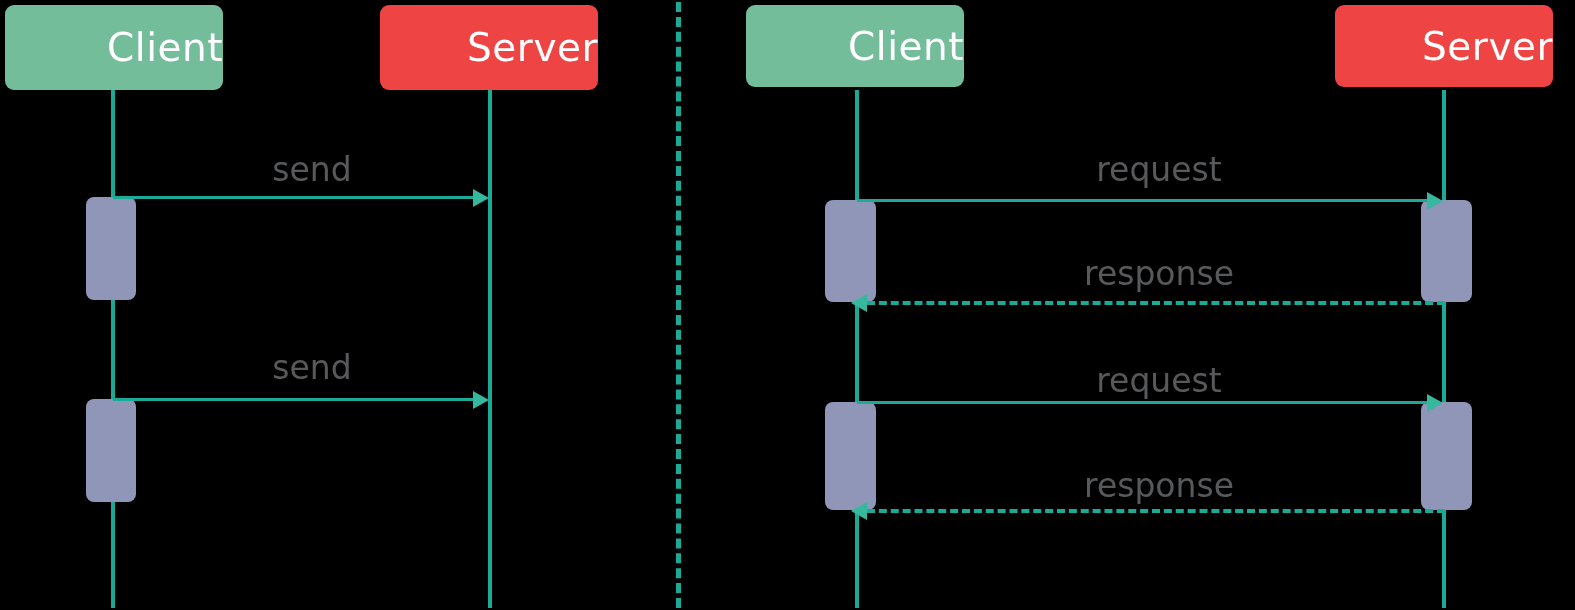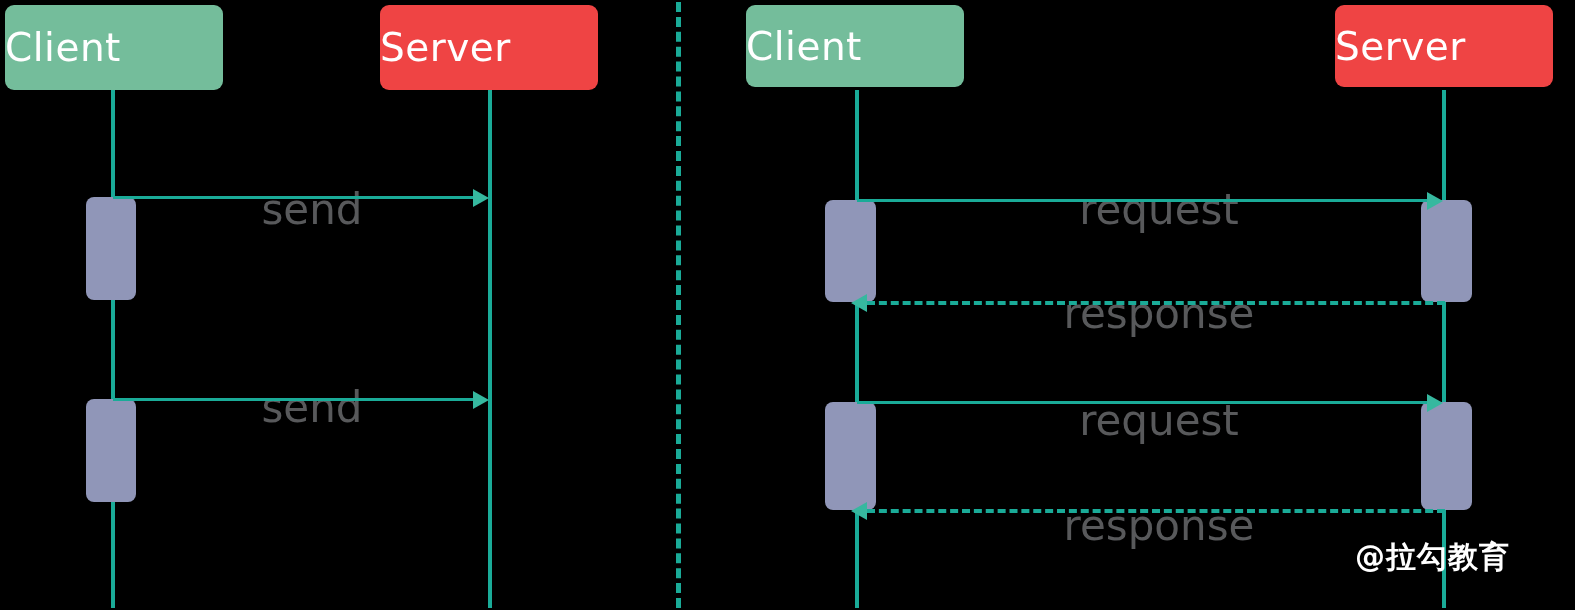--- a/index.html
+++ b/index.html
@@ -6,21 +6,21 @@
   body{
     width:1575px;height:610px;position:relative;overflow:hidden;
     font-family:"DejaVu Sans","Liberation Sans",sans-serif;
   }
   .stage{position:absolute;inset:0;}
 
   
   .participant{
     position:absolute;
     border-radius:9px;
-    display:flex;align-items:center;justify-content:flex-start;
+    display:flex;align-items:center;justify-content:flex-end;
     color:#ffffff;
     font-size:39px;
     font-weight:400;
     letter-spacing:.5px;
     line-height:1;
     box-sizing:border-box;
   }
   .participant.client{background:#74bd9b;}
   .participant.server{background:#ef4444;}
 
@@ -59,25 +59,24 @@
   .arrow-head.left{
     border-top:9px solid transparent;
     border-bottom:9px solid transparent;
     border-right:16px solid #36b89f;
   }
 
   
   .msg-label{
     position:absolute;
     color:#58595b;
-    font-size:42px;
+    font-size:33px;
     line-height:1;
     white-space:nowrap;
     text-align:center;
-    margin-top:36px;
   }
 
   
   .divider{
     position:absolute;
     width:0;
     border-left:5px dashed #1aab98;
   }
 
   
@@ -143,15 +142,14 @@
   <div class="arrow-head left" style="left:851px;top:294px;"></div>
 
   <div class="msg-label" style="left:876px;top:364px;width:566px;">request</div>
   <div class="msg-line" style="left:857px;top:401px;width:574px;"></div>
   <div class="arrow-head right" style="left:1427px;top:394px;"></div>
 
   <div class="msg-label" style="left:876px;top:469px;width:566px;">response</div>
   <div class="msg-line dashed" style="left:867px;top:509px;width:578px;"></div>
   <div class="arrow-head left" style="left:851px;top:502px;"></div>
 
-  <div class="watermark" style="left:1355px;top:537px;">@拉勾教育</div>
 
 </div>
 
 </body></html>

